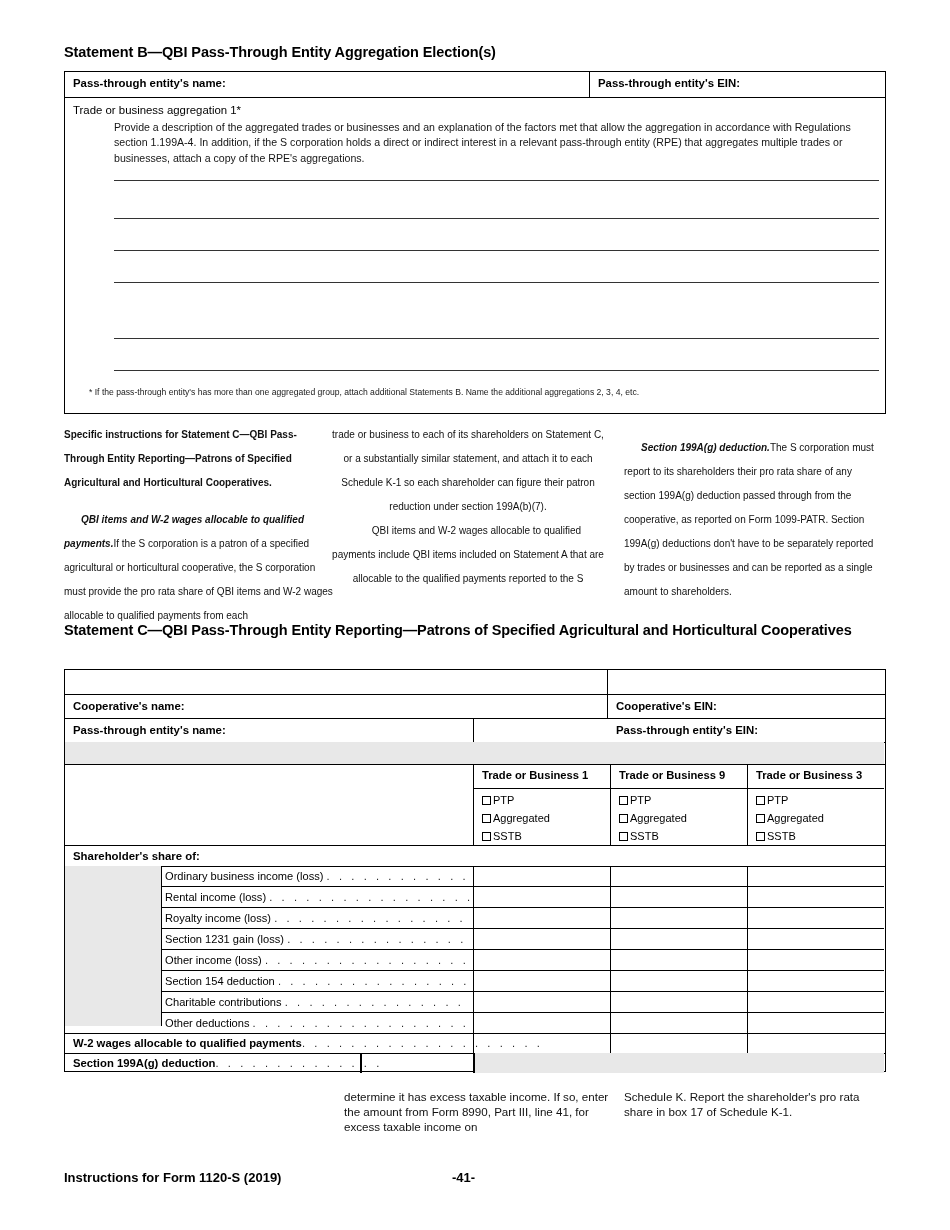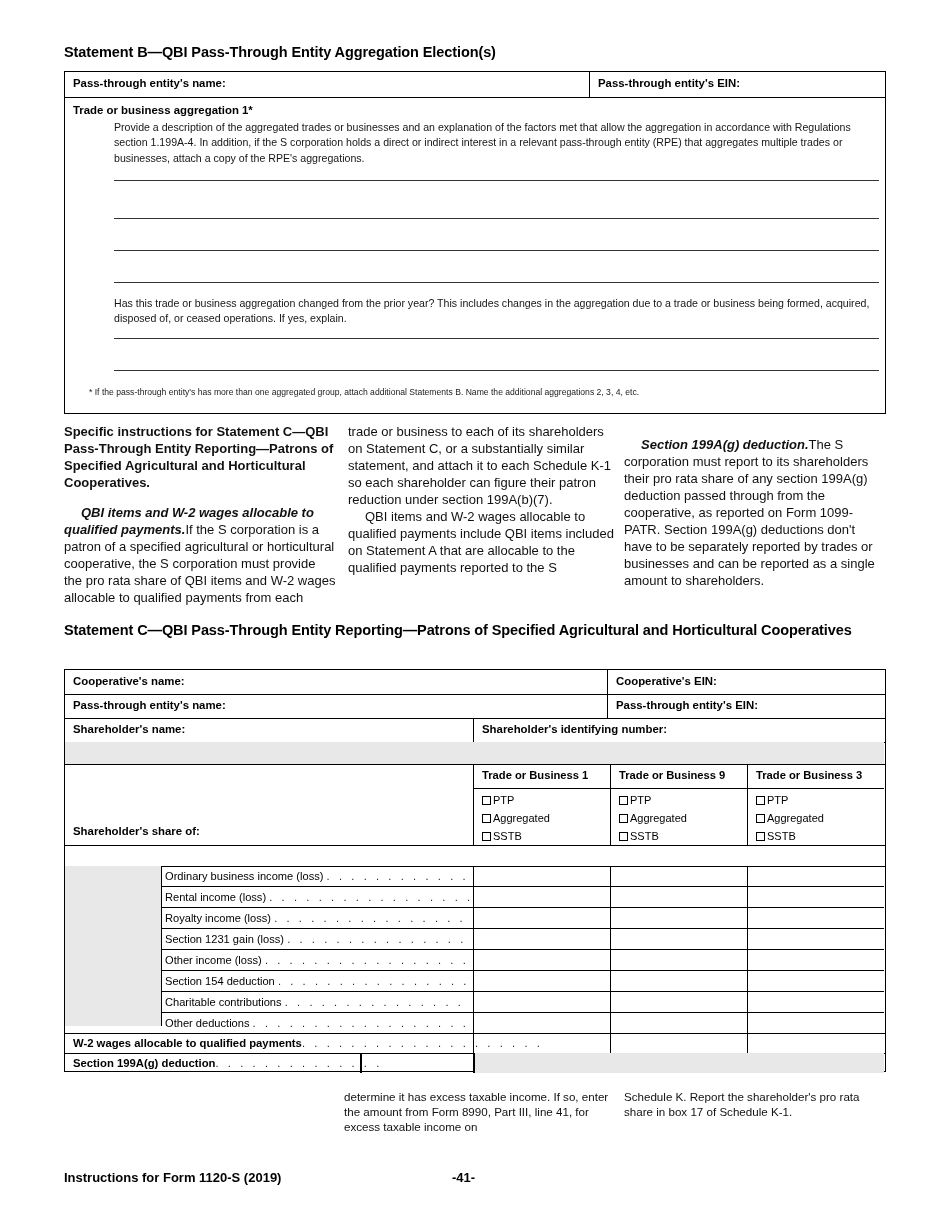--- a/index.html
+++ b/index.html
@@ -65,21 +65,21 @@
   .stmtB-hdr-ein {
     position: absolute;
     left: 533px; top: 5px;
     font-size: 11.4px;
     font-weight: bold;
   }
   .stmtB-agg-label {
     position: absolute;
     left: 8px; top: 32px;
     font-size: 11.4px;
-    font-weight: bold;
+    font-weight: normal;
   }
   .stmtB-para {
     position: absolute;
     left: 49px;
     width: 765px;
     font-size: 10.6px;
     line-height: 15.4px;
     color: #151515;
   }
   .stmtB-para1 { top: 48px; }
@@ -95,22 +95,22 @@
     position: absolute;
     left: 24px; top: 315px;
     width: 790px;
     font-size: 8.6px;
     color: #1a1a1a;
   }
 
   
   .col3 {
     position: absolute;
-    font-size: 13px;
-    line-height: 17px;
+    font-size: 10px;
+    line-height: 24px;
     color: #111;
   }
   .col3 p { margin: 0; }
   .col3 p + p { margin-top: 0px; }
   .col-indent { text-indent: 17px; }
 
   
   .stmtC-title {
     position: absolute;
     left: 64px; top: 620px;
@@ -138,20 +138,21 @@
   }
   .cline-v {
     position: absolute;
     width: 1.2px;
     background: #000;
   }
   .cell-label {
     position: absolute;
     font-size: 11.4px;
     font-weight: bold;
+    margin-top: 25px;
   }
   .shade {
     position: absolute;
     background: #e8e8e8;
   }
   .colhdr {
     position: absolute;
     font-size: 11.2px;
     font-weight: bold;
   }
@@ -225,34 +226,33 @@
 
     <div class="stmtB-agg-label">Trade or business aggregation 1*</div>
 
     <div class="stmtB-para stmtB-para1">Provide a description of the aggregated trades or businesses and an explanation of the factors met that allow the aggregation in accordance with Regulations section 1.199A-4. In addition, if the S corporation holds a direct or indirect interest in a relevant pass-through entity (RPE) that aggregates multiple trades or businesses, attach a copy of the RPE's aggregations.</div>
 
     <div class="rule" style="top:108px;"></div>
     <div class="rule" style="top:146px;"></div>
     <div class="rule" style="top:178px;"></div>
     <div class="rule" style="top:210px;"></div>
 
-    <div class="stmtB-para stmtB-para2">Has this trade or business aggregation changed from the prior year? This includes changes in the aggregation due to a trade or business being formed, acquired, disposed of, or ceased operations. If yes, explain.</div>
 
     <div class="rule" style="top:266px;"></div>
     <div class="rule" style="top:298px;"></div>
 
     <div class="stmtB-foot">* If the pass-through entity's has more than one aggregated group, attach additional Statements B. Name the additional aggregations 2, 3, 4, etc.</div>
   </div>
 
   <div class="col3" style="left:64px; top:423px; width:272px;">
     <p class="bold">Specific instructions for Statement C—QBI Pass-Through Entity Reporting—Patrons of Specified Agricultural and Horticultural Cooperatives.</p>
     <p style="margin-top:13px;"><span class="bi" style="margin-left:17px;">QBI items and W-2 wages allocable to qualified payments.</span><span>If the S corporation is a patron of a specified agricultural or horticultural cooperative, the S corporation must provide the pro rata share of QBI items and W-2 wages allocable to qualified payments from each</span></p>
   </div>
 
-  <div class="col3" style="left:348px; top:423px; width:272px;">
+  <div class="col3" style="left:332px; top:423px; width:272px;text-align:center;">
     <p>trade or business to each of its shareholders on Statement C, or a substantially similar statement, and attach it to each Schedule K-1 so each shareholder can figure their patron reduction under section 199A(b)(7).</p>
     <p class="col-indent">QBI items and W-2 wages allocable to qualified payments include QBI items included on Statement A that are allocable to the qualified payments reported to the S</p>
   </div>
 
   <div class="col3" style="left:624px; top:423px; width:262px;">
     <p style="margin-top:13px;"><span class="bi" style="margin-left:17px;">Section 199A(g) deduction.</span><span>The S corporation must report to its shareholders their pro rata share of any section 199A(g) deduction passed through from the cooperative, as reported on Form 1099-PATR. Section 199A(g) deductions don't have to be separately reported by trades or businesses and can be reported as a single amount to shareholders.</span></p>
   </div>
 
   <div class="stmtC-title">Statement C—QBI Pass-Through Entity Reporting—Patrons of Specified Agricultural and Horticultural Cooperatives</div>
 

